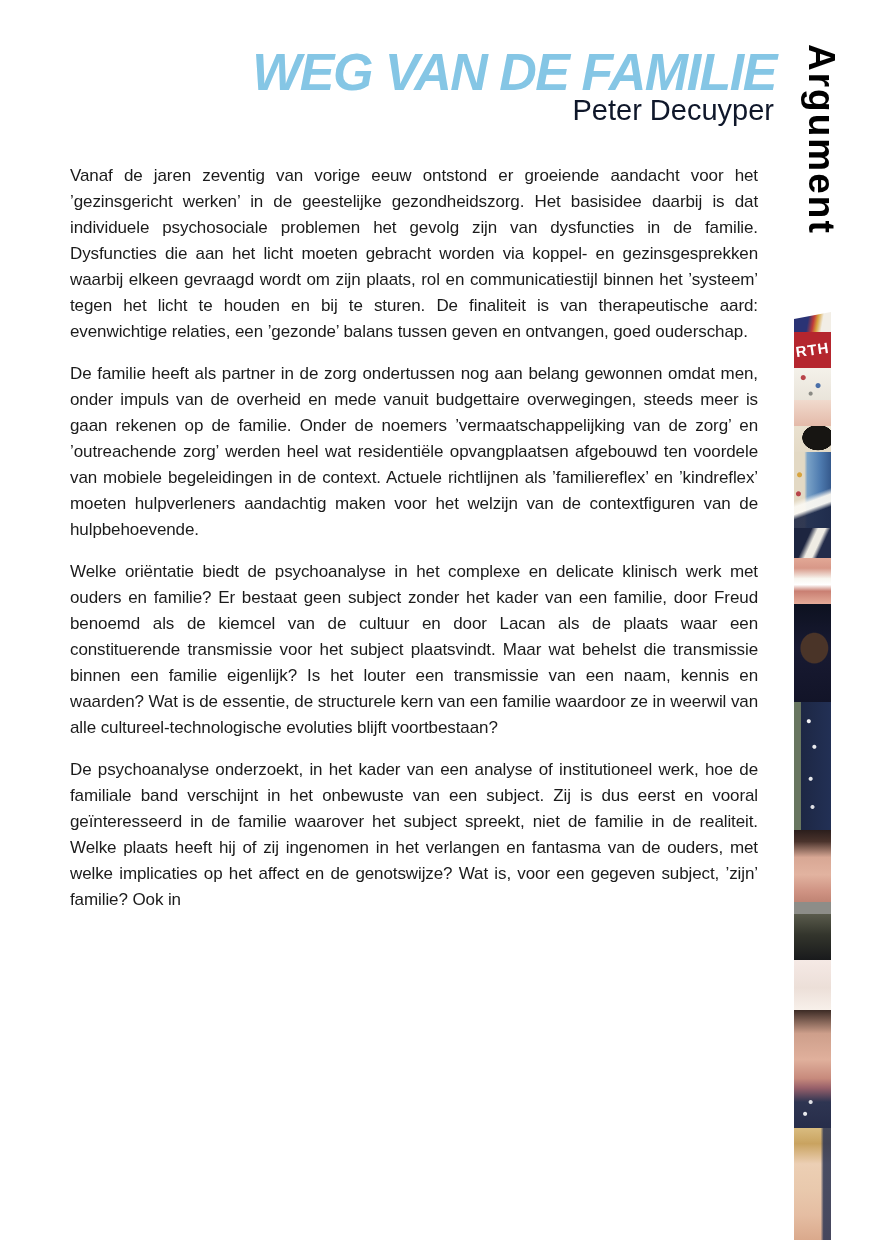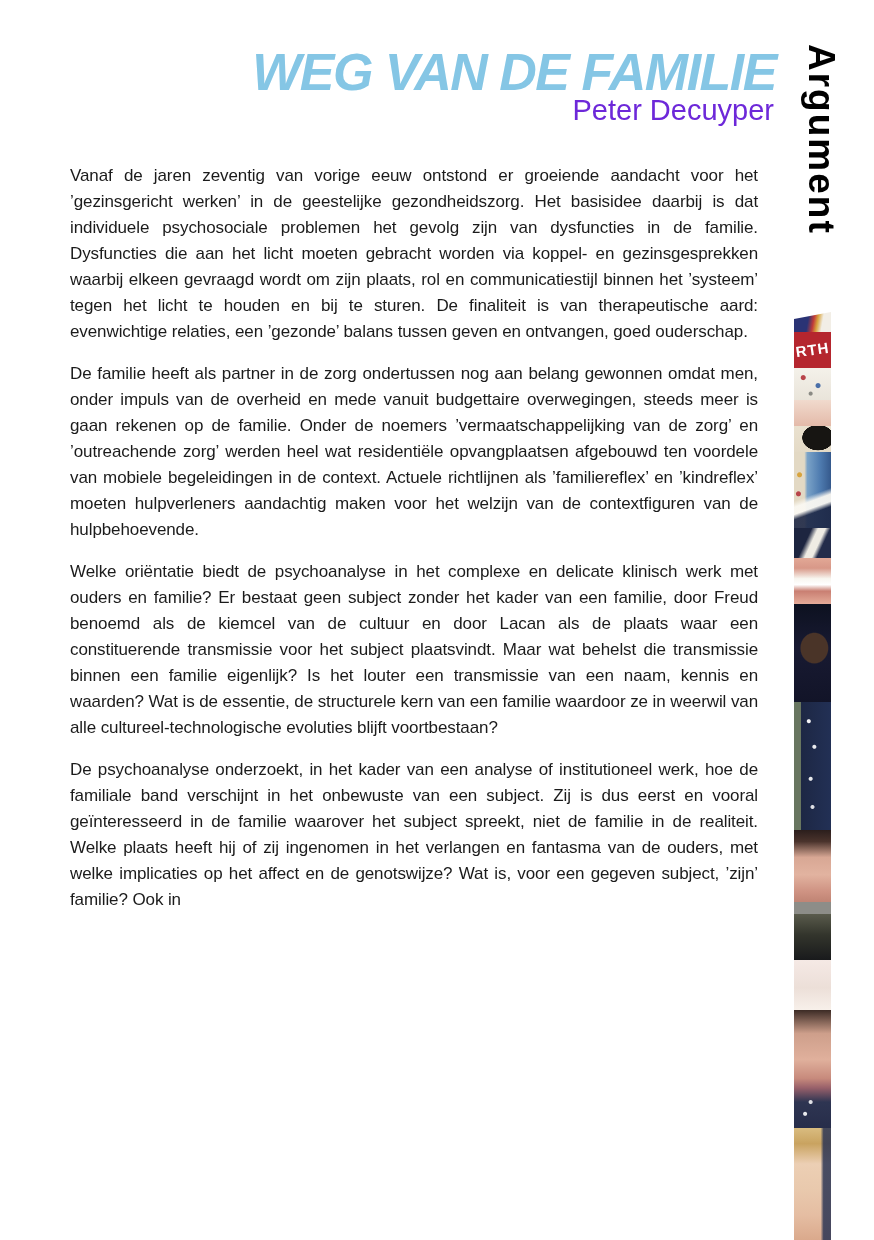--- a/index.html
+++ b/index.html
@@ -21,21 +21,21 @@
     font-style:italic;
     letter-spacing:-1.5px;
     white-space:nowrap;
   }
   .author{
     position:absolute;
     top:94px;
     right:100px;
     font-size:29px;
     font-weight:500;
-    color:#6d28d9;
+    color:#0f172a;
     white-space:nowrap;
   }
   .argument{
     position:absolute;
     top:44px;
     right:32px;
     writing-mode:vertical-rl;
     font-size:37px;
     font-weight:600;
     color:#000000;

